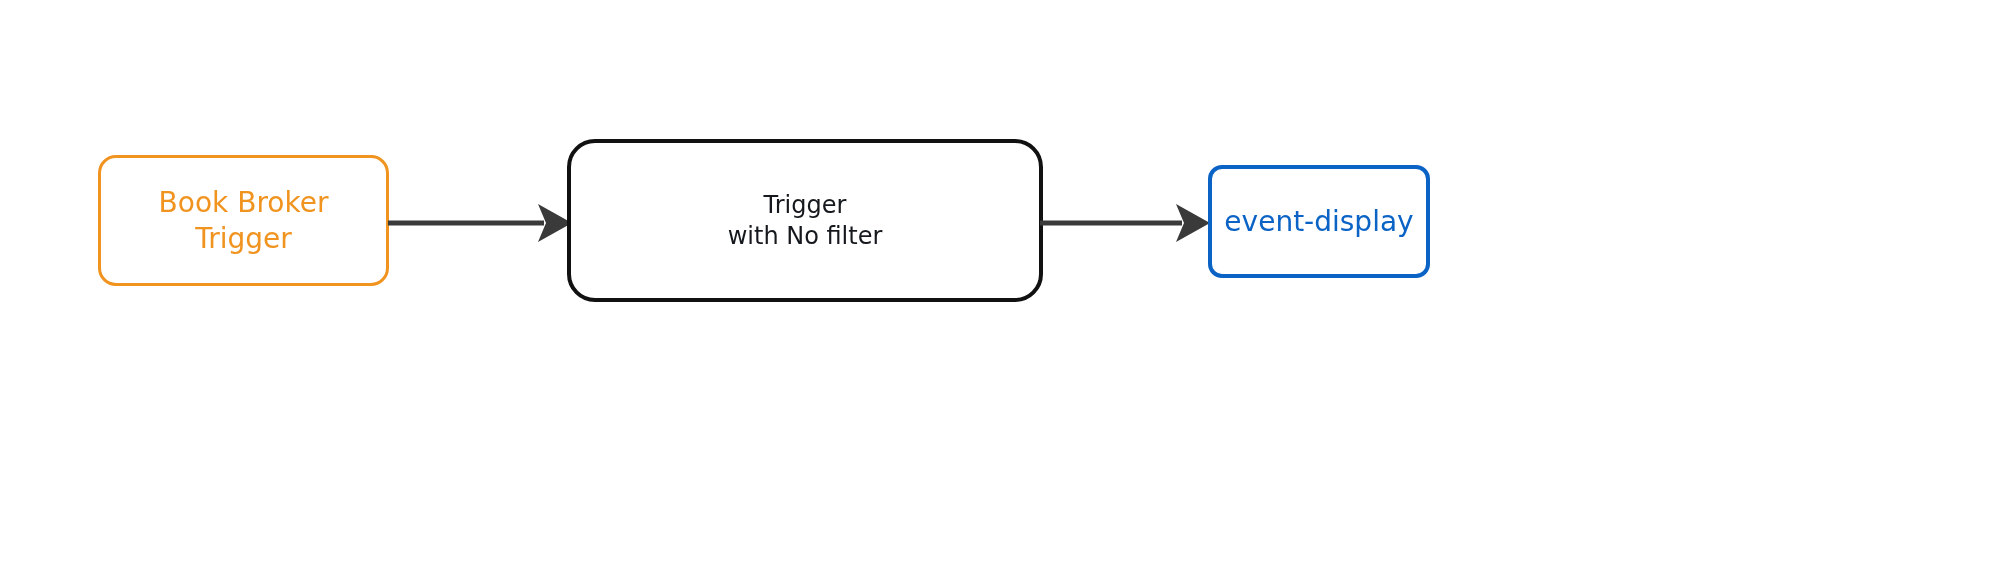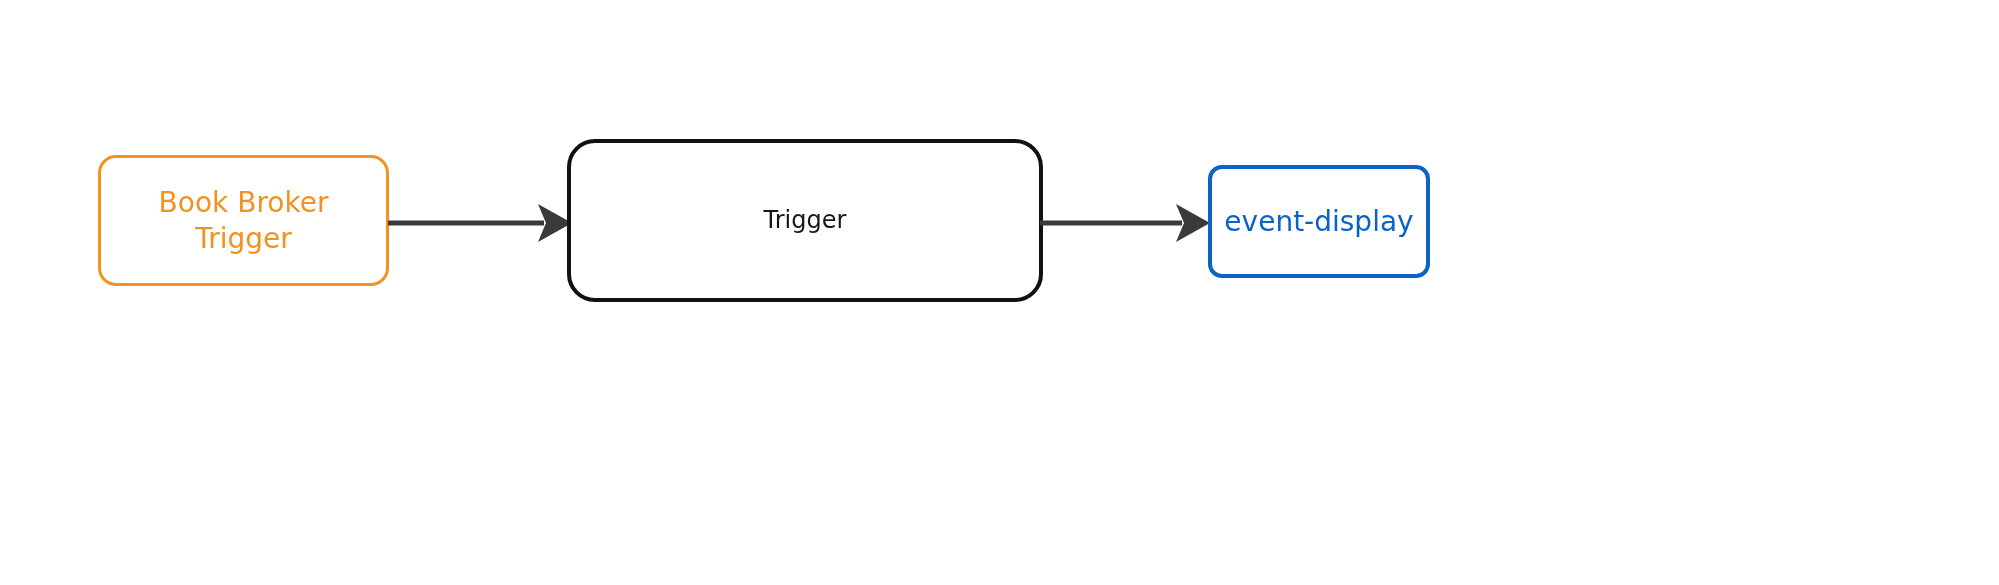--- a/index.html
+++ b/index.html
@@ -93,20 +93,21 @@
     <span class="node-line">Trigger</span>
   </div>
 
   <svg class="edge" id="edge-source-trigger" width="186" height="50" viewBox="0 0 186 50">
     <line x1="0" y1="25" x2="156" y2="25" stroke="#3a3a3a" stroke-width="5"></line>
     <polygon points="150,6 184,25 150,44 158,25" fill="#3a3a3a"></polygon>
   </svg>
 
   <div class="node" id="node-trigger">
     <span class="node-line">Trigger</span>
+    <span class="node-line">with No filter</span>
   </div>
 
   <svg class="edge" id="edge-trigger-sink" width="172" height="50" viewBox="0 0 172 50">
     <line x1="0" y1="25" x2="142" y2="25" stroke="#3a3a3a" stroke-width="5"></line>
     <polygon points="136,6 170,25 136,44 144,25" fill="#3a3a3a"></polygon>
   </svg>
 
   <div class="node" id="node-sink">
     <span class="node-line">event-display</span>
   </div>

